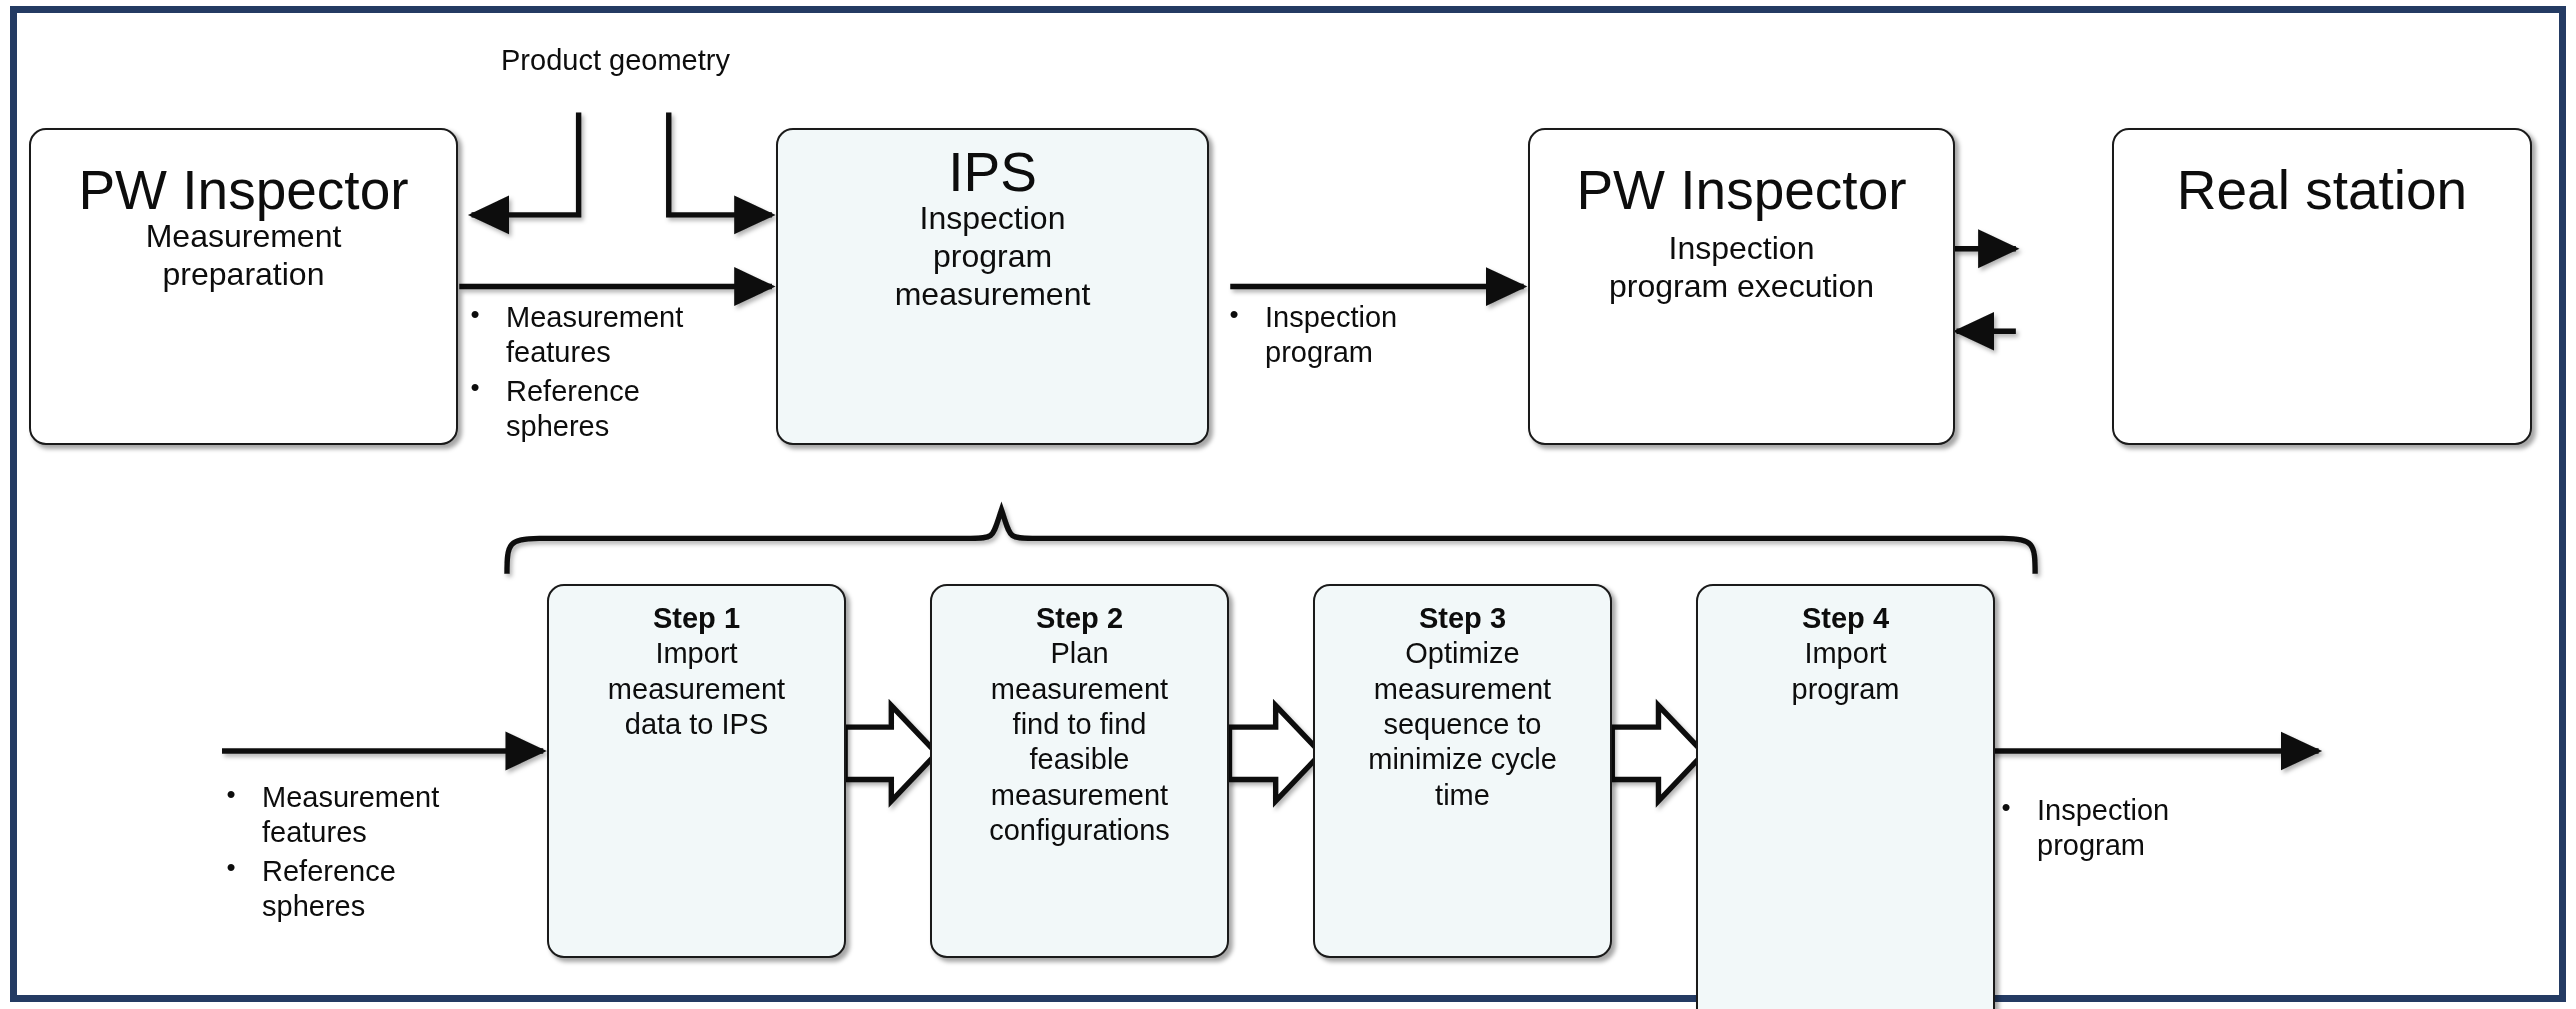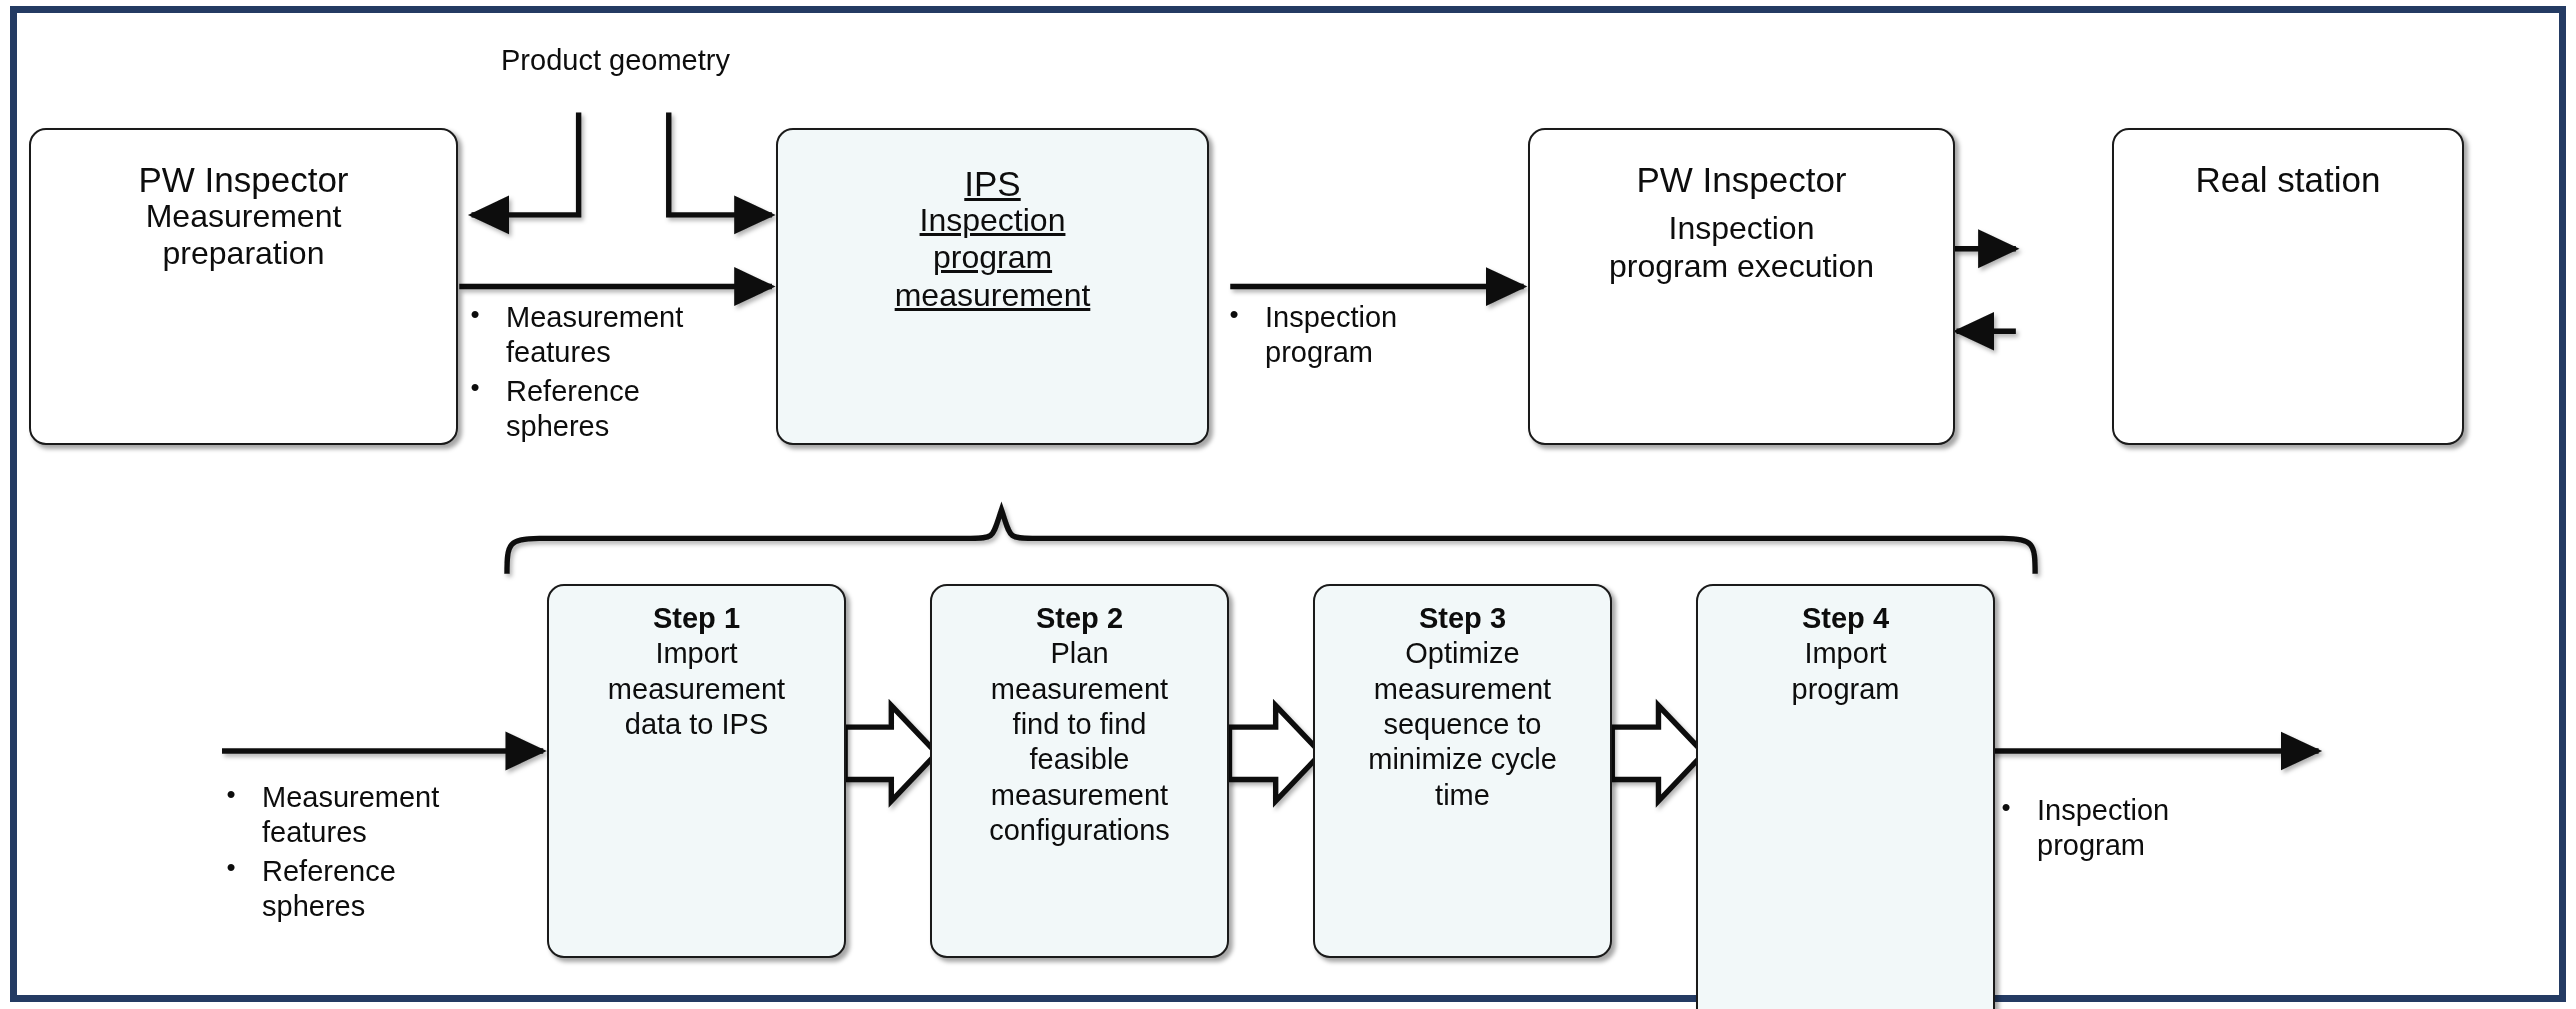--- a/index.html
+++ b/index.html
@@ -47,21 +47,21 @@
     display: flex;
     flex-direction: column;
     align-items: center;
     justify-content: flex-start;
     text-align: center;
     color: #0d0d0d;
     padding: 0 7.7px;
   }
   .node-box.tinted { background: #f2f8f9; }
   .node-title {
-    font-size: 35px;
+    font-size: 55px;
     line-height: 1.02;
     font-weight: 400;
     white-space: nowrap;
   }
   .node-sub {
     font-size: 32px;
     line-height: 1.18;
     font-weight: 400;
   }
   .step-box {
@@ -169,34 +169,34 @@
       <path d="M 2093 944 L 2153 944 L 2153 916 L 2212 978 L 2153 1040 L 2153 1012 L 2093 1012 Z"></path>
     </g>
   </svg>
 
   <div class="node-box" style="left:29px; top:128px; width:429px; height:317px; padding-top:32px;">
     <div class="node-title">PW Inspector</div>
     <div class="node-sub">Measurement</div>
     <div class="node-sub">preparation</div>
   </div>
 
-  <div class="node-box tinted" style="left:776px; top:128px; width:433px; height:317px; padding-top:36px;text-decoration:underline;">
+  <div class="node-box tinted" style="left:776px; top:128px; width:433px; height:317px; padding-top:14px;">
     <div class="node-title">IPS</div>
     <div class="node-sub">Inspection</div>
     <div class="node-sub">program</div>
     <div class="node-sub">measurement</div>
   </div>
 
   <div class="node-box" style="left:1528px; top:128px; width:427px; height:317px; padding-top:32px;">
     <div class="node-title">PW Inspector</div>
     <div class="node-sub" style="margin-top:12.3px;">Inspection</div>
     <div class="node-sub">program execution</div>
   </div>
 
-  <div class="node-box" style="left:2112px; top:128px; width:352px; height:317px; padding-top:32px;">
+  <div class="node-box" style="left:2112px; top:128px; width:420px; height:317px; padding-top:32px;">
     <div class="node-title">Real station</div>
   </div>
 
   <div class="caption" style="left:501px; top:43px;">Product geometry</div>
 
   <div class="bullets" style="left:466px; top:300px; width:300px;">
     <ul>
       <li>
         <span class="wrapped">Measurement</span>
         <span class="wrapped">features</span>

